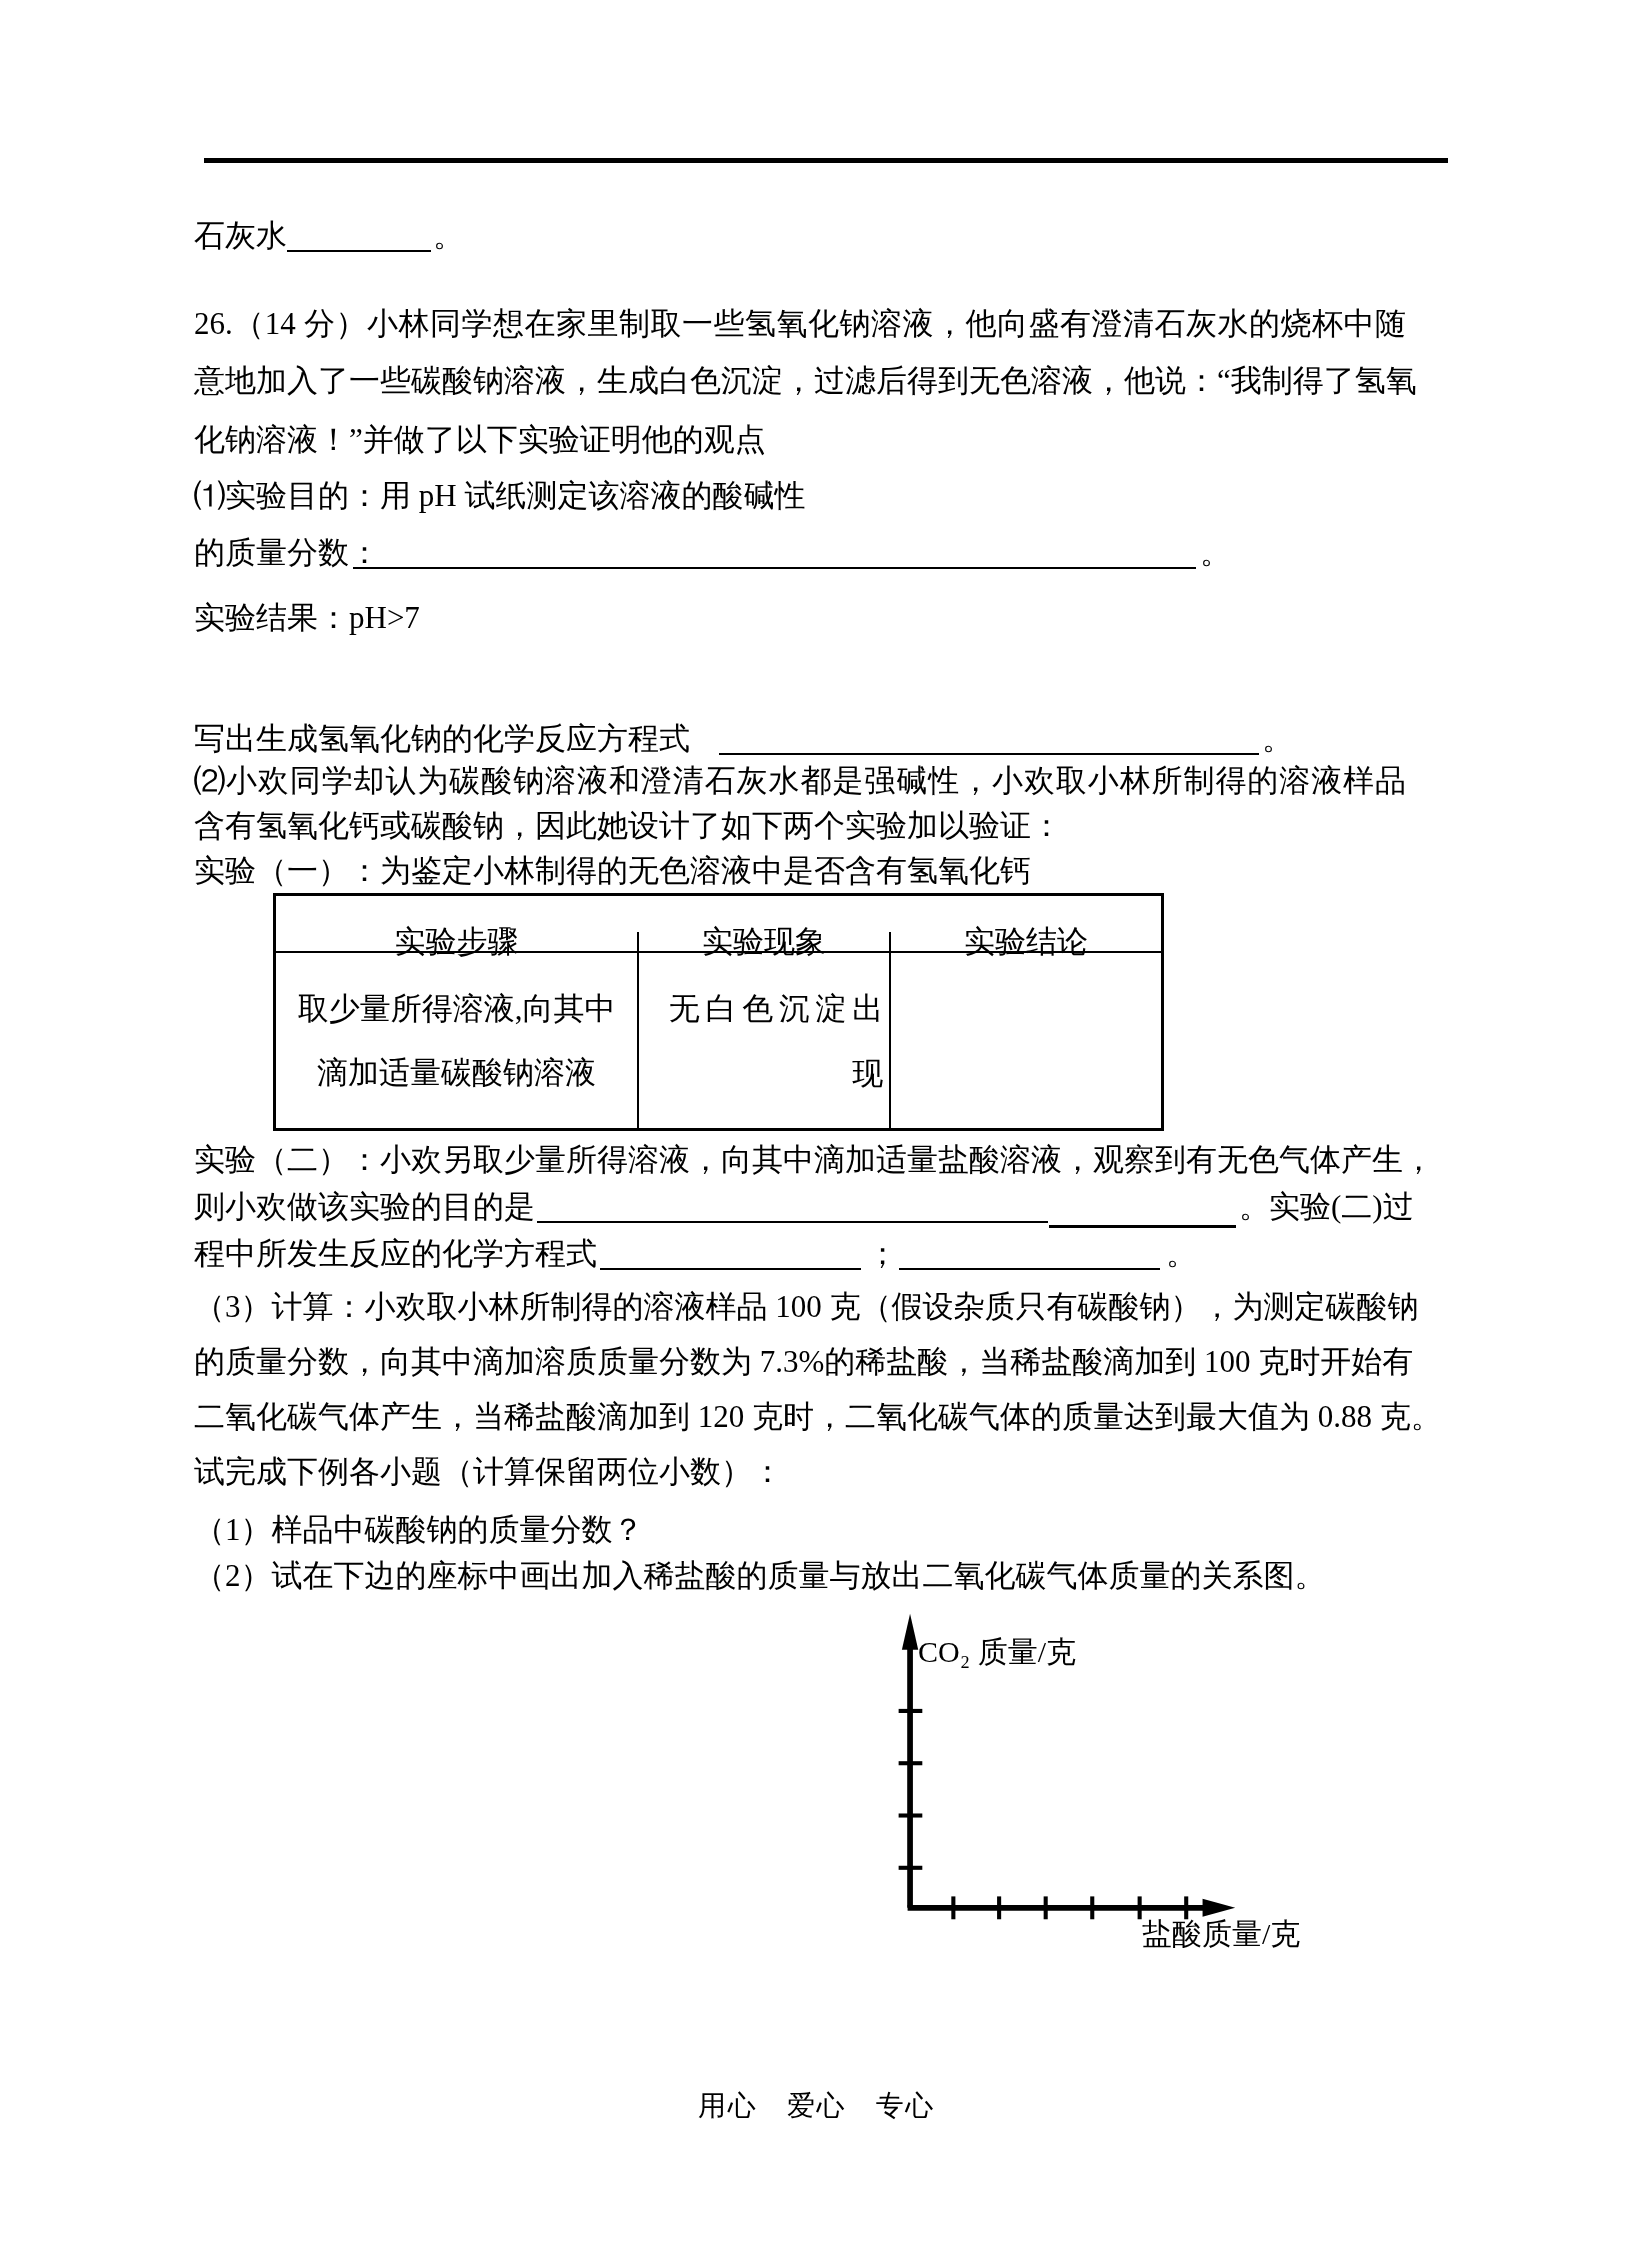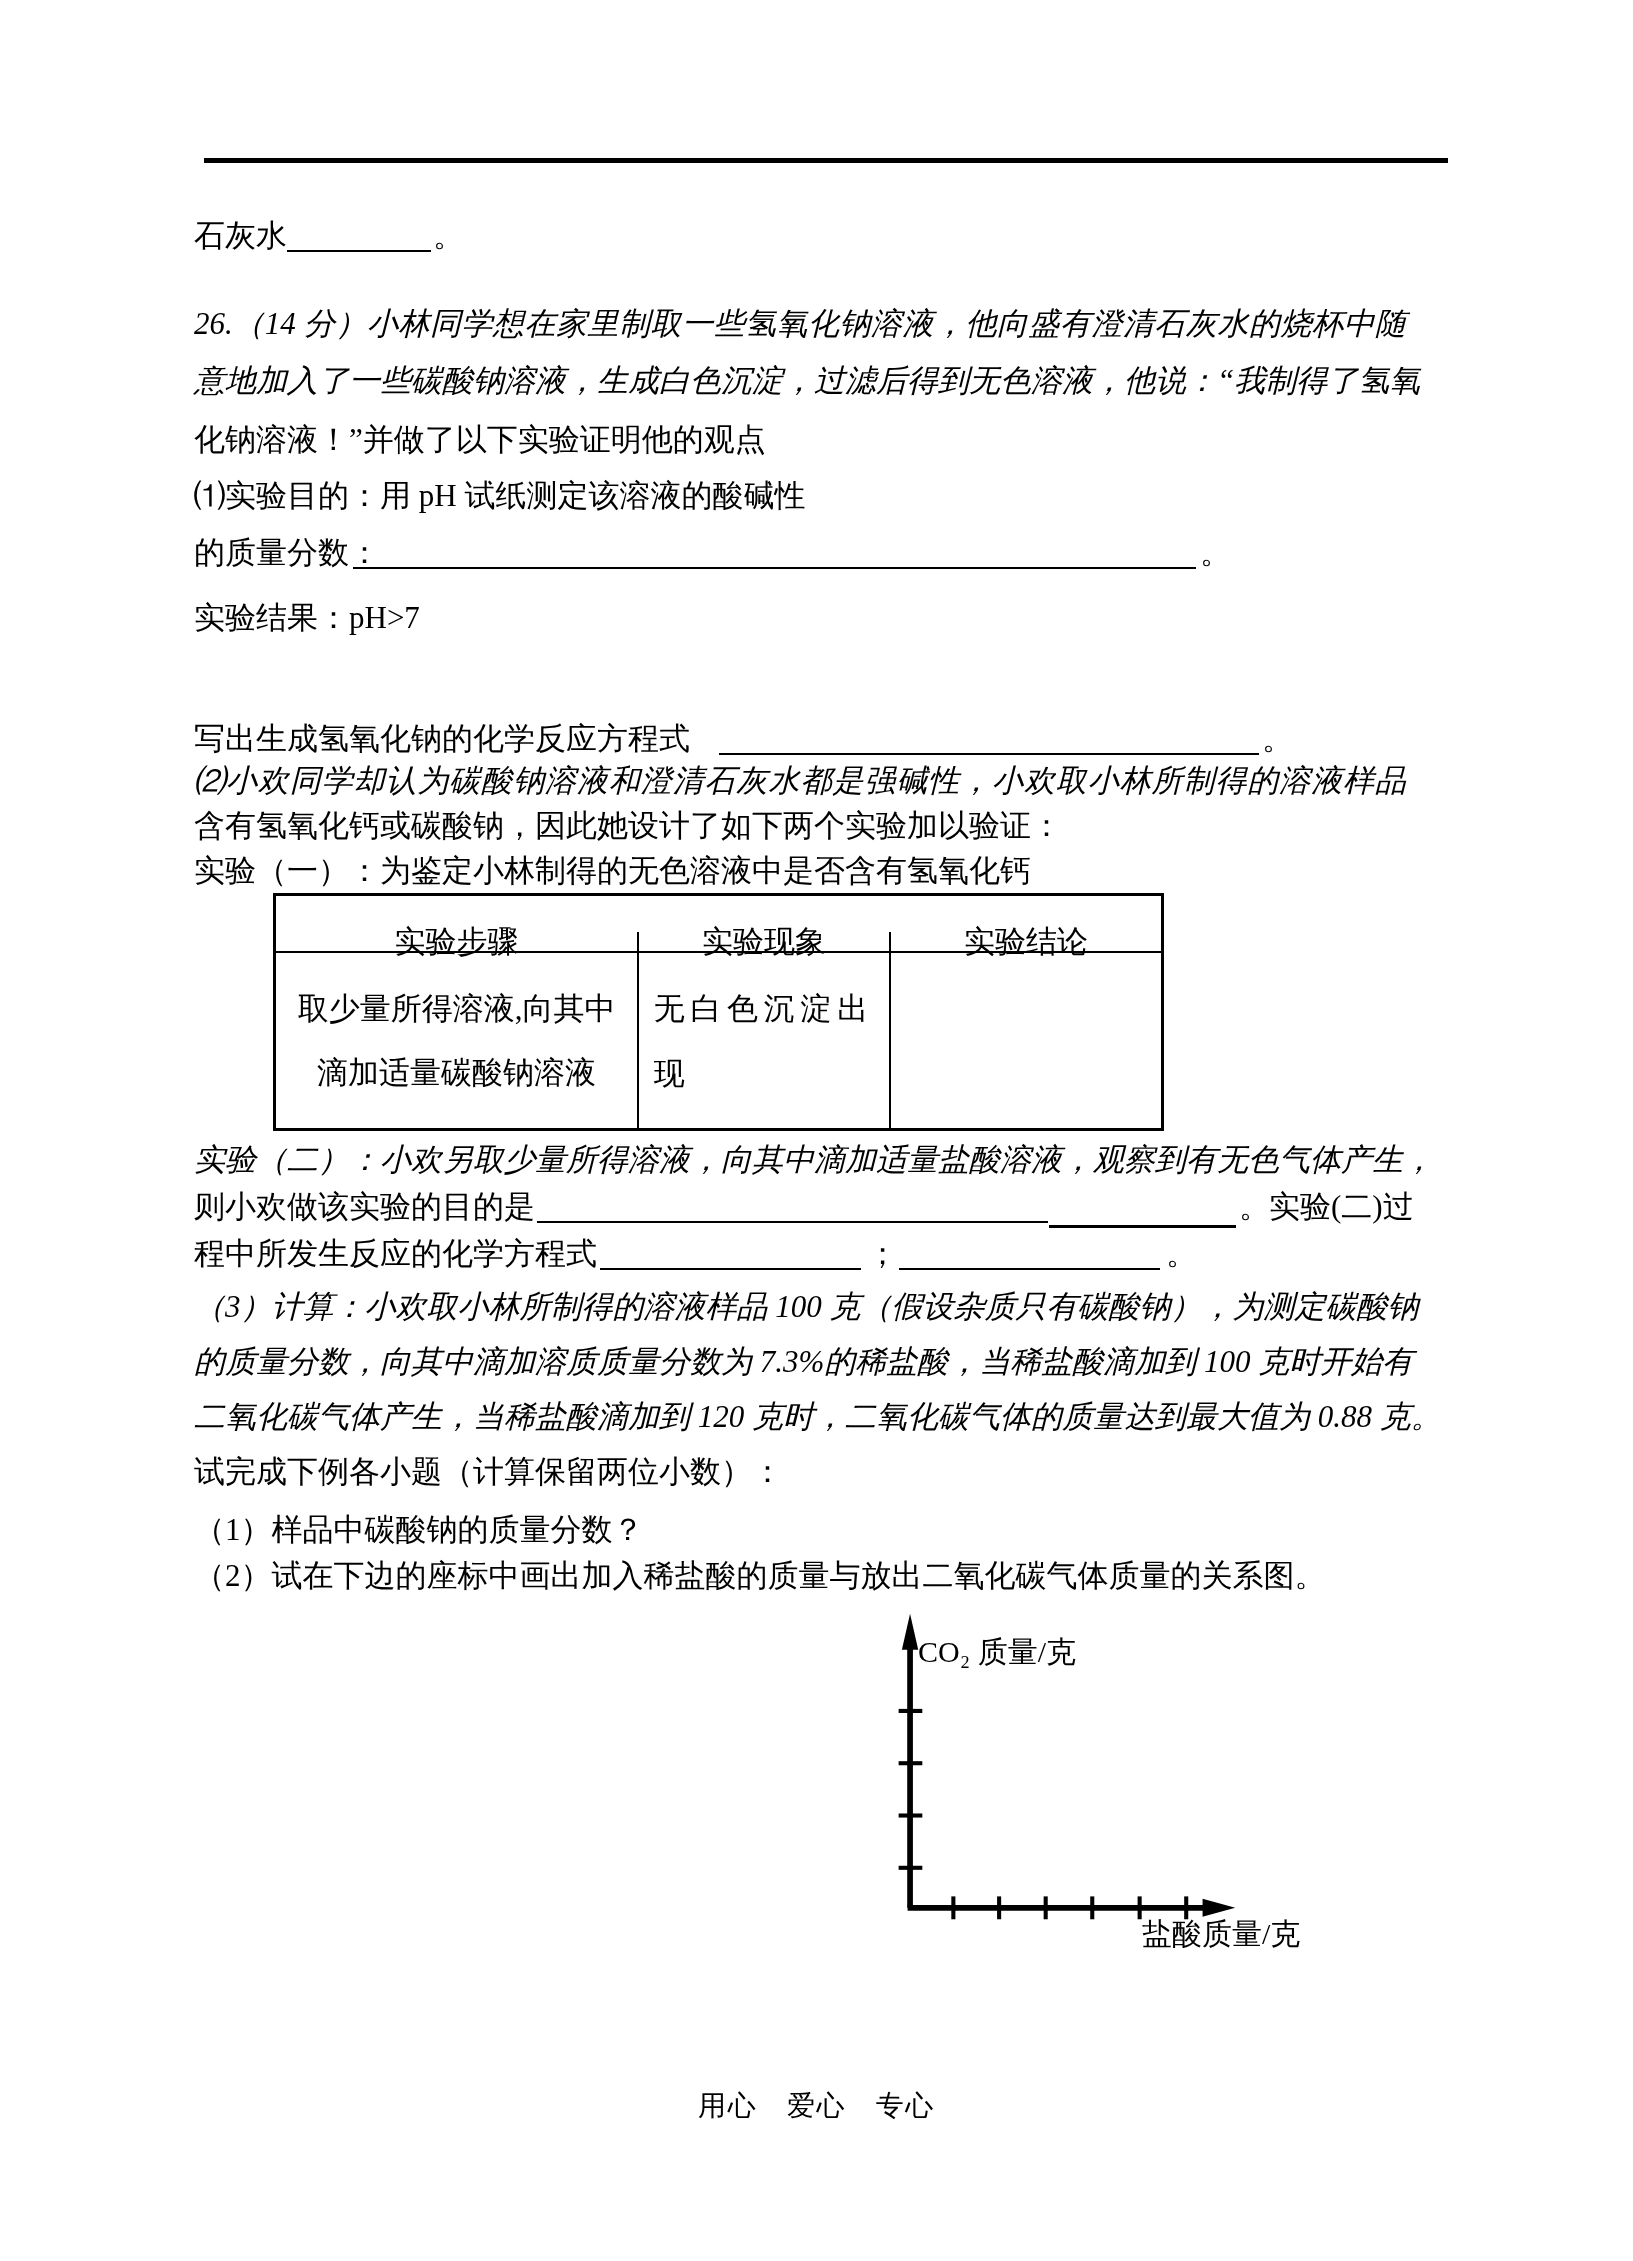--- a/index.html
+++ b/index.html
@@ -26,21 +26,20 @@
     left: 194px;
     font-size: 31px;
     line-height: 39px;
     white-space: nowrap;
     color: #000;
   }
   .just {
     width: 1212px;
     text-align: justify;
     text-align-last: justify;
-    font-style: italic;
   }
   .blank {
     position: absolute;
     top: 34px;
     height: 0;
     border-top: 2.5px solid #000;
   }
   .blank.lower { top: 38px; border-top-width: 3.3px; }
   .abs { position: absolute; top: 0; }
   
@@ -64,20 +63,21 @@
     display: flex; flex-direction: column;
     align-items: center; justify-content: center;
     line-height: 64px; text-align: center;
   }
   .qtable .body-phen {
     display: flex; flex-direction: column;
     justify-content: center;
     padding-left: 14.7px;
     line-height: 65px;
     letter-spacing: 5.7px;
+    text-align: right;
   }
   
   .axes-svg { position: absolute; left: 851px; top: 1599px; }
   .axis-label { position: absolute; font-size: 30px; white-space: nowrap; }
   #ylabel { left: 918px; top: 1632px; }
   #xlabel { left: 1142px; top: 1914px; }
   .footer {
     position: absolute;
     left: 0; top: 2087px;
     width: 1633px;

